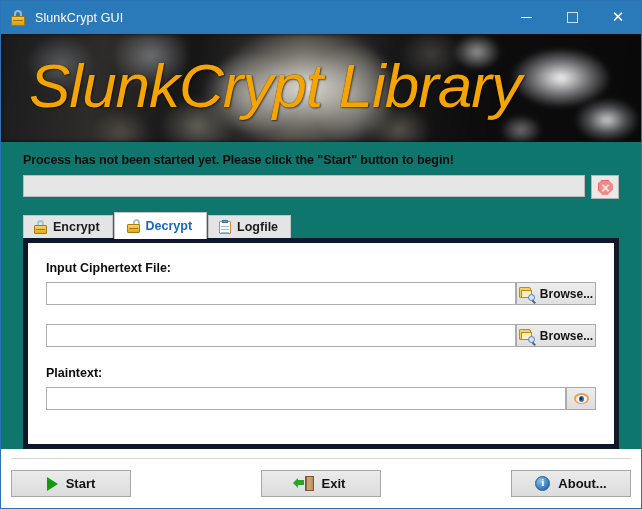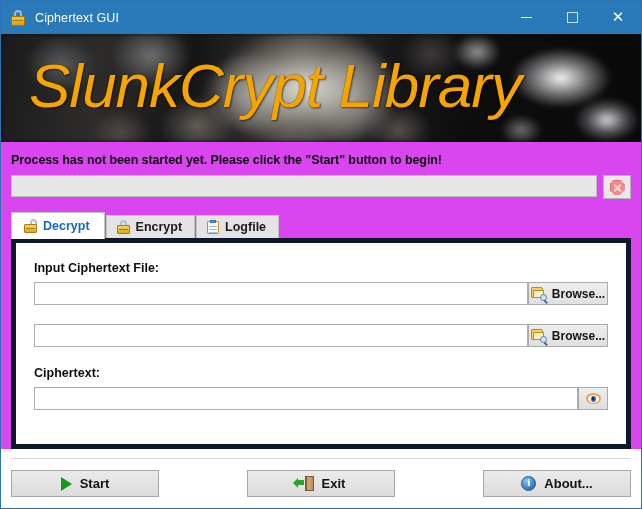--- a/index.html
+++ b/index.html
@@ -135,24 +135,24 @@
     text-shadow:
       0 0 1px rgba(0,0,0,0.7),
       1px 1px 2px rgba(0,0,0,0.55);
     white-space: nowrap;
     line-height: 1.35;
   }
 
   
   .body-area {
     flex: 1;
-    padding: 0 10px;
+    padding: 0 22px;
     display: flex;
     flex-direction: column;
-    background: #d946ef;
+    background: #0f766e;
   }
 
   .status-line {
     margin-top: 11px;
     font-size: 12.5px;
     font-weight: bold;
     color: #0d0d0d;
     letter-spacing: -0.1px;
   }
 
@@ -428,21 +428,21 @@
     height: 1px;
     background: #d6d6d6;
     margin: 9px 0 0 0;
   }
   .button-row {
     display: flex;
     justify-content: space-between;
     padding: 11px 0 11px 0;
   }
   .action-button {
-    width: 148px; height: 27px;
+    width: 120px; height: 27px;
     background: linear-gradient(#ebebeb, #dcdcdc);
     border: 1px solid #a7a7a7;
     display: flex;
     align-items: center;
     justify-content: center;
     gap: 8px;
     font-size: 13px;
     font-weight: bold;
     color: #121212;
     cursor: default;
@@ -511,21 +511,21 @@
 </head>
 <body>
 
 <div class="window">
 
   <div class="titlebar">
     <div class="titlebar-icon">
       <div class="padlock-shackle"></div>
       <div class="padlock-body"></div>
     </div>
-    <div class="titlebar-title">Ciphertext GUI</div>
+    <div class="titlebar-title">SlunkCrypt GUI</div>
     <div class="titlebar-buttons">
       <div class="tb-btn">
         <div class="glyph-min"></div>
       </div>
       <div class="tb-btn">
         <div class="glyph-max"></div>
       </div>
       <div class="tb-btn close">
         <div class="glyph-close">✕</div>
       </div>
@@ -542,33 +542,33 @@
     <div class="status-line">Process has not been started yet. Please click the "Start" button to begin!</div>
 
     <div class="progress-row">
       <div class="progress-bar"></div>
       <div class="stop-button">
         <div class="octagon-x"></div>
       </div>
     </div>
 
     <div class="tabstrip">
+      <div class="tab">
+        <span class="ico-lock">
+          <span class="ls"></span>
+            <span class="lb"></span>
+        </span>
+        <span>Encrypt</span>
+      </div>
       <div class="tab active">
         <span class="ico-lock open">
           <span class="ls"></span>
             <span class="lb"></span>
         </span>
         <span>Decrypt</span>
-      </div>
-      <div class="tab">
-        <span class="ico-lock">
-          <span class="ls"></span>
-            <span class="lb"></span>
-        </span>
-        <span>Encrypt</span>
       </div>
       <div class="tab">
         <span class="ico-clip">
           <span class="cb"></span>
             <span class="ct"></span>
             <span class="cl"></span>
         </span>
         <span>Logfile</span>
       </div>
     </div>
@@ -595,21 +595,21 @@
           <span class="ico-folder">
             <span class="f-back"></span>
               <span class="f-front"></span>
             <span class="f-glass"></span>
               <span class="f-handle"></span>
           </span>
           <span>Browse...</span>
         </div>
       </div>
 
-      <div class="field-label">Ciphertext:</div>
+      <div class="field-label">Plaintext:</div>
       <div class="field-row">
         <input class="text-input" type="text" value="" style="">
         <div class="eye-button">
           <span class="ico-eye">
             <span class="e-outer"></span>
               <span class="e-white"></span>
             <span class="e-iris"></span>
               <span class="e-pupil"></span>
           </span>
         </div>

